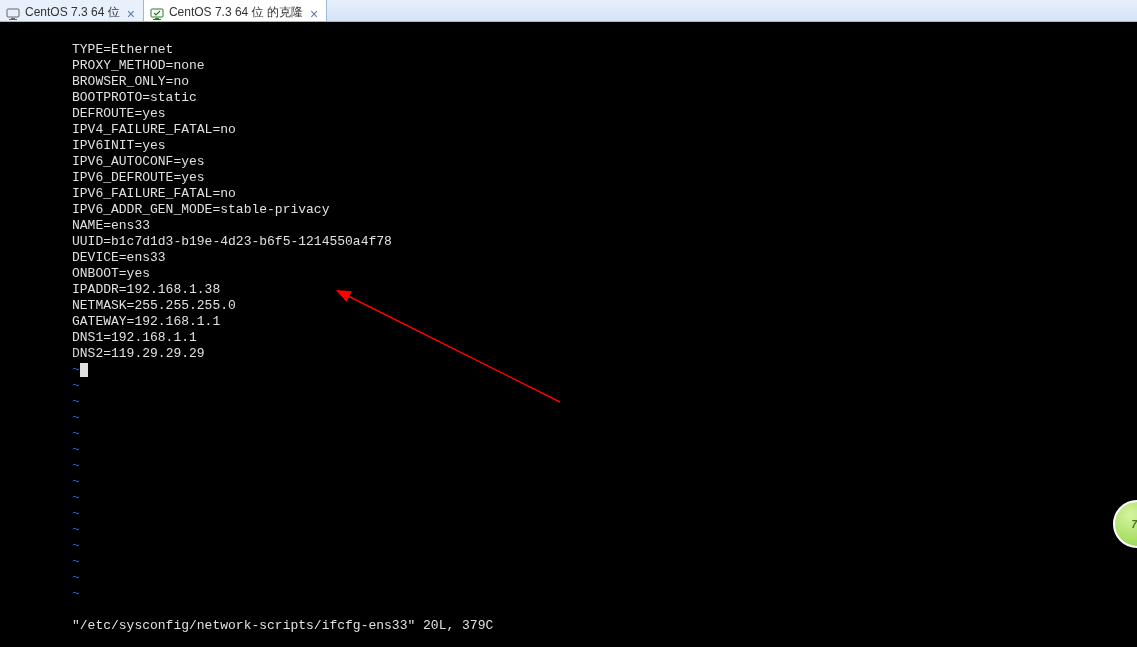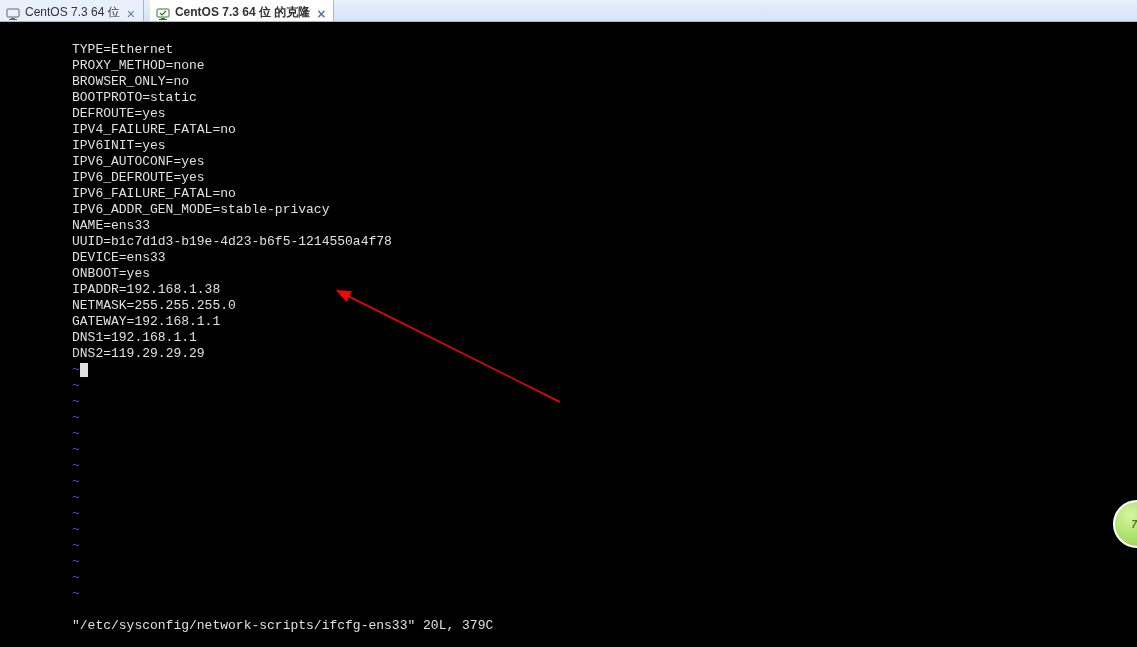--- a/index.html
+++ b/index.html
@@ -25,22 +25,21 @@
       gap: 5px;
       padding: 0 8px 0 6px;
       border-right: 1px solid #a0b8d8;
       background: #e8f0fb;
       cursor: pointer;
       color: #333;
       min-width: 120px;
     }
     .tab.active {
       background: #ffffff;
-      font-weight: bold;
-      margin-left: 6px;
+      font-weight: normal;
     }
     .tab-icon {
       width: 14px;
       height: 14px;
       display: inline-flex;
       align-items: center;
       justify-content: center;
     }
     .tab-icon svg { width: 14px; height: 14px; }
     .tab-close {

